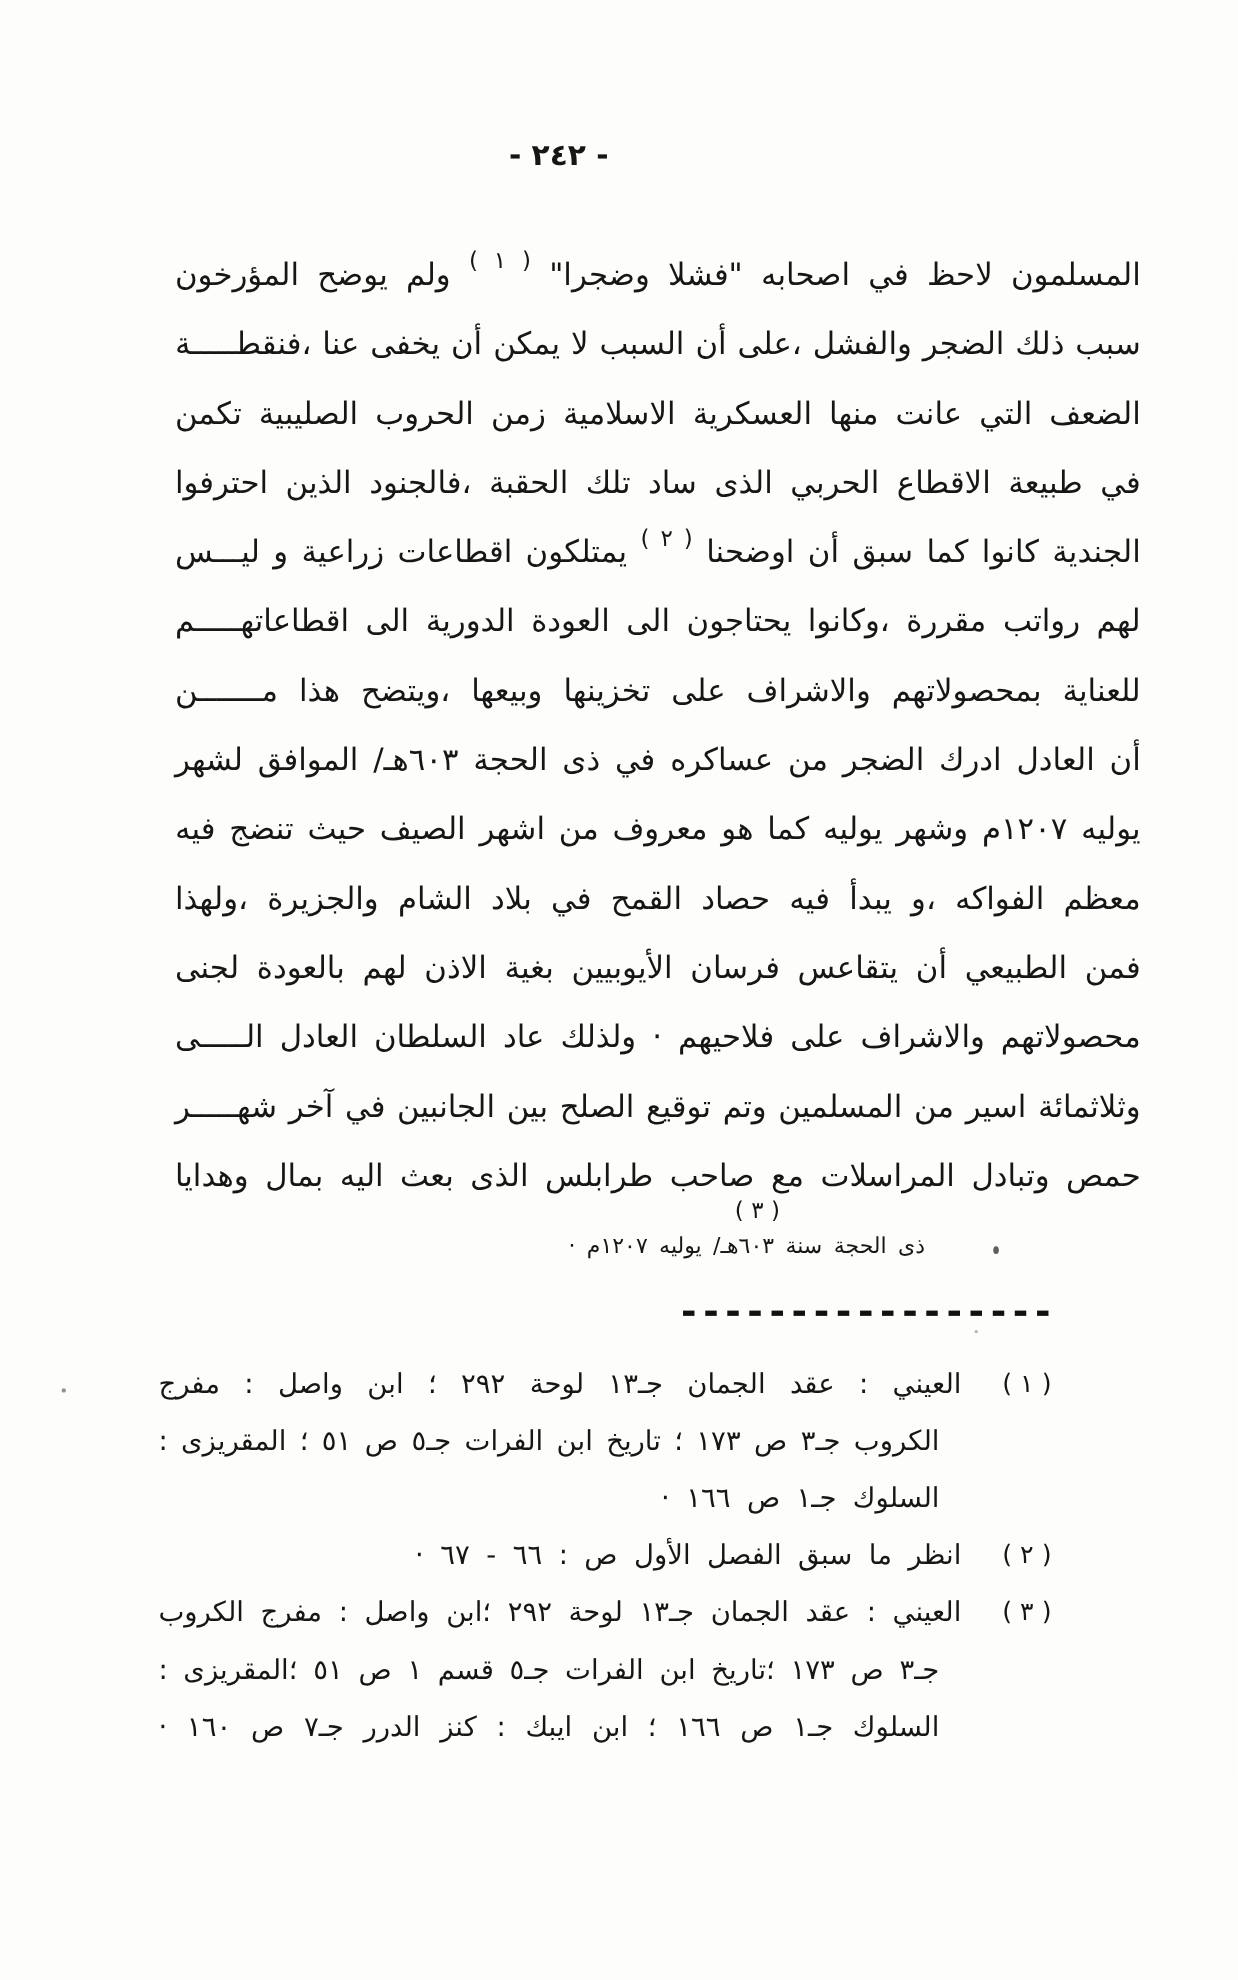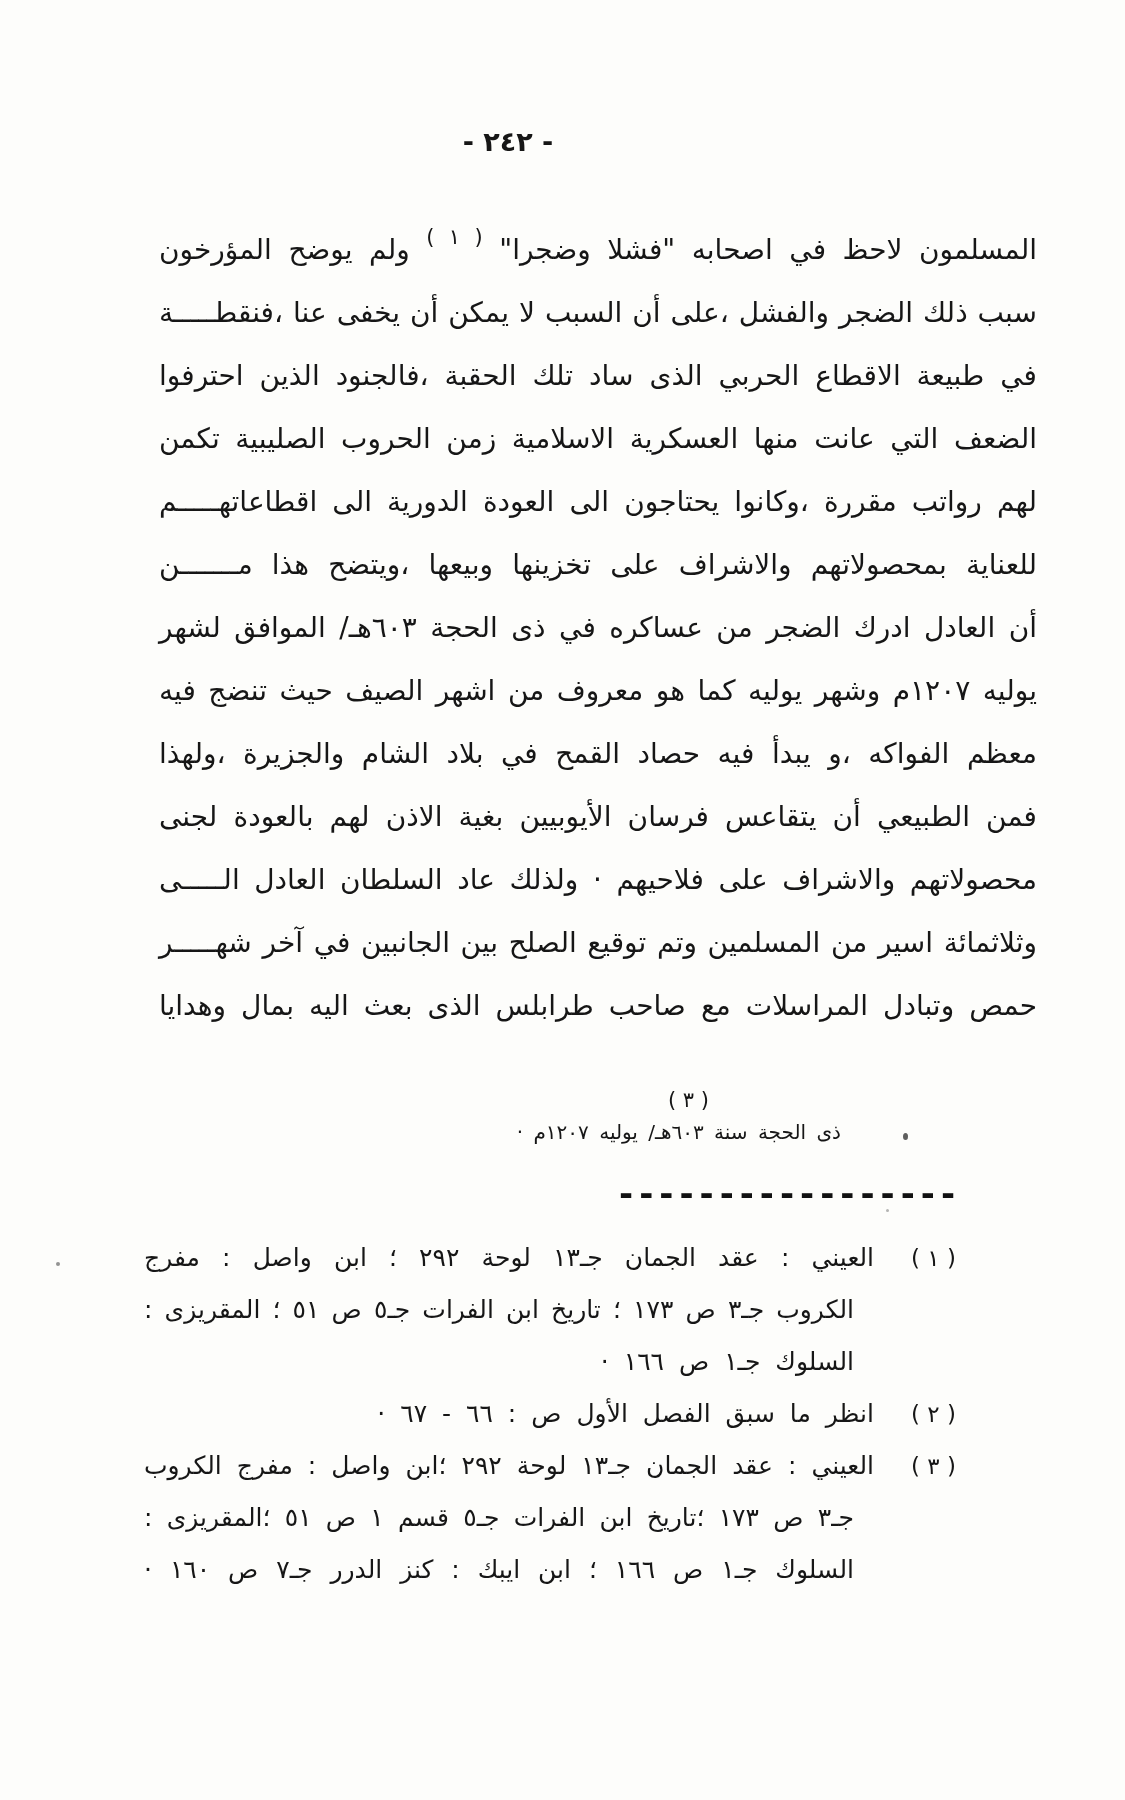--- a/index.html
+++ b/index.html
@@ -129,22 +129,23 @@
 </head>
 <body>
 
 <div class="page">
 
   <div class="page-number">- ٢٤٢ -</div>
 
   <div class="body-text">
     <div class="line"><span>المسلمون لاحظ في اصحابه "فشلا وضجرا" </span><span class="sup">( ١ )</span><span> ولم يوضح المؤرخون</span></div>
     <div class="line"><span>سبب ذلك الضجر والفشل ،على أن السبب لا يمكن أن يخفى عنا ،فنقطـــــة</span></div>
+    <div class="line"><span>الضعف التي عانت منها العسكرية الاسلامية زمن الحروب الصليبية تكمن</span></div>
     <div class="line"><span>في طبيعة الاقطاع الحربي الذى ساد تلك الحقبة ،فالجنود الذين احترفوا</span></div>
-    <div class="line"><span>الضعف التي عانت منها العسكرية الاسلامية زمن الحروب الصليبية تكمن</span></div>
+    <div class="line"><span>الجندية كانوا كما سبق أن اوضحنا </span><span class="sup">( ٢ )</span><span> يمتلكون اقطاعات زراعية و ليـــس</span></div>
     <div class="line"><span>لهم رواتب مقررة ،وكانوا يحتاجون الى العودة الدورية الى اقطاعاتهـــــم</span></div>
     <div class="line"><span>للعناية بمحصولاتهم والاشراف على تخزينها وبيعها ،ويتضح هذا مـــــــن</span></div>
     <div class="line"><span>أن العادل ادرك الضجر من عساكره في ذى الحجة ٦٠٣هـ/ الموافق لشهر</span></div>
     <div class="line"><span>يوليه ١٢٠٧م وشهر يوليه كما هو معروف من اشهر الصيف حيث تنضج فيه</span></div>
     <div class="line"><span>معظم الفواكه ،و يبدأ فيه حصاد القمح في بلاد الشام والجزيرة ،ولهذا</span></div>
     <div class="line"><span>فمن الطبيعي أن يتقاعس فرسان الأيوبيين بغية الاذن لهم بالعودة لجنى</span></div>
     <div class="line"><span>محصولاتهم والاشراف على فلاحيهم · ولذلك عاد السلطان العادل الـــــى</span></div>
     <div class="line"><span>وثلاثمائة اسير من المسلمين وتم توقيع الصلح بين الجانبين في آخر شهـــــر</span></div>
     <div class="line"><span>حمص وتبادل المراسلات مع صاحب طرابلس الذى بعث اليه بمال وهدايا</span></div>
   </div>

